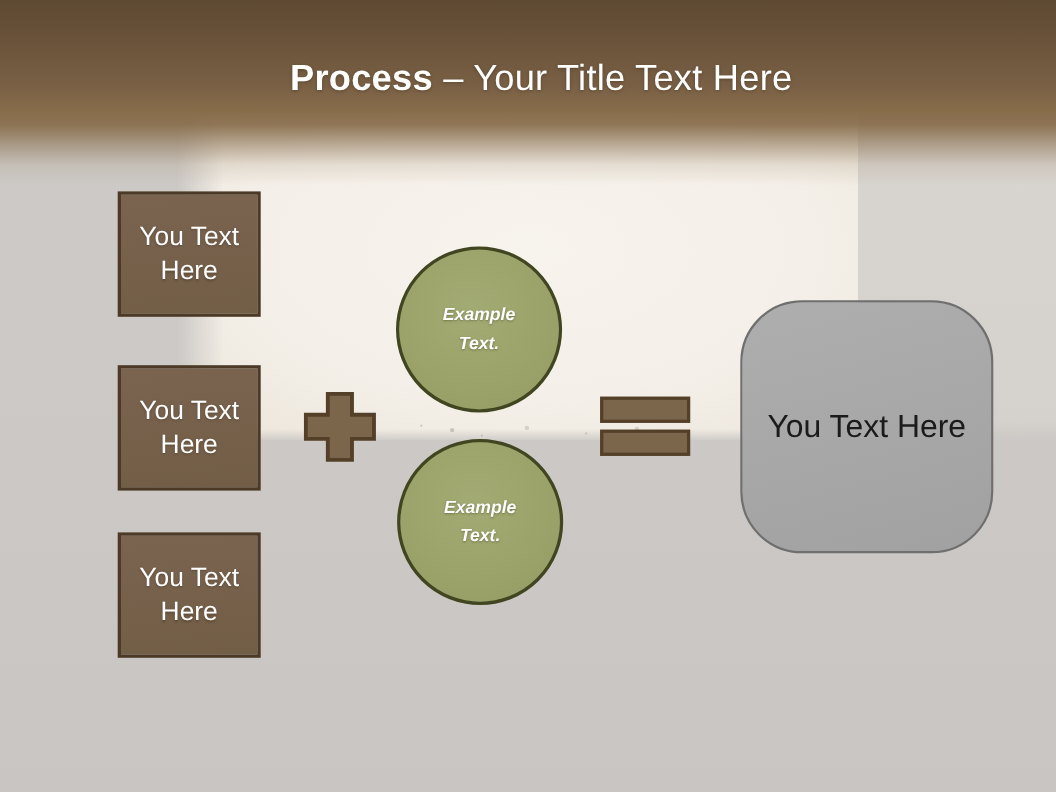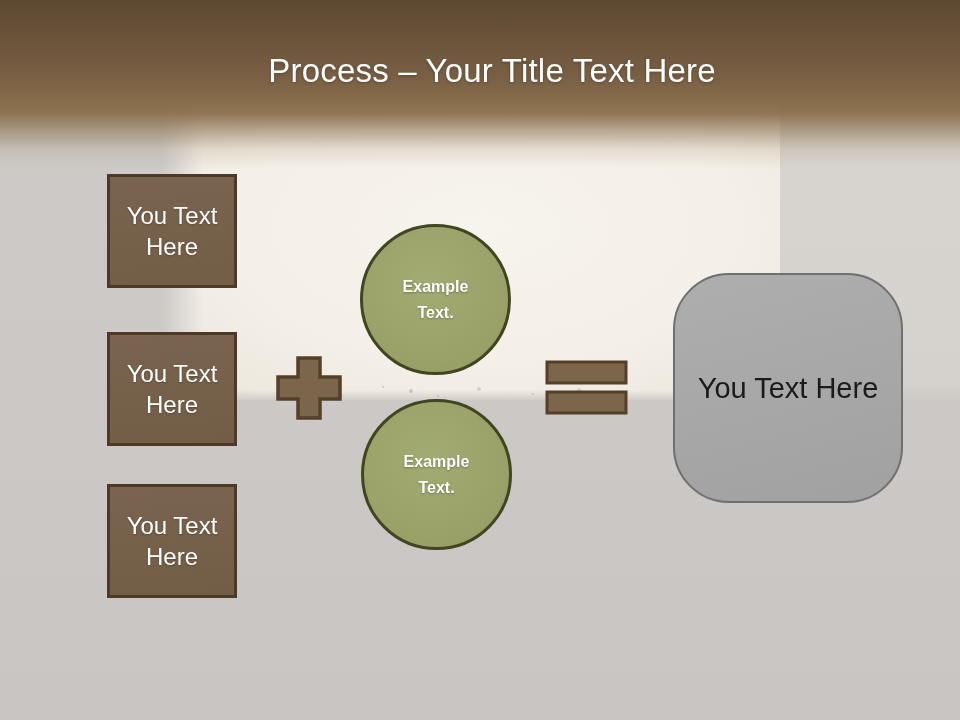--- a/index.html
+++ b/index.html
@@ -53,21 +53,21 @@
   .slide-title {
     position: absolute; left: 0; top: 52px; width: 960px;
     transform: translateX(12px);
     margin: 0;
     text-align: center;
     font-size: 33px; font-weight: normal;
     color: #ffffff;
     letter-spacing: 0.2px;
     text-shadow: 0 1px 3px rgba(40,25,10,0.35);
   }
-  .slide-title .bold { font-weight: normal; margin-top: 20px; }
+  .slide-title .bold { font-weight: bold; margin-top: 20px; }
 
   
   .input-box {
     position: absolute; left: 107px; width: 130px; height: 114px;
     box-sizing: border-box;
     background: linear-gradient(175deg, #7a6450, #725d46);
     border: 3px solid #4c3a27;
     display: flex; align-items: center; justify-content: center;
     text-align: center;
     color: #ffffff; font-size: 24px; line-height: 1.3;
@@ -83,21 +83,21 @@
   .equals-icon { position: absolute; left: 545px; top: 360px; }
 
   
   .example-circle {
     position: absolute; width: 151px; height: 151px;
     box-sizing: border-box; border-radius: 50%;
     background: radial-gradient(circle at 45% 38%, #a3ab74, #99a168 68%, #939b62 100%);
     border: 3px solid #414621;
     display: flex; align-items: center; justify-content: center;
     text-align: center;
-    color: #ffffff; font-size: 16px; font-weight: bold; 
+    color: #ffffff; font-size: 16px; font-weight: bold; font-style: italic;
     line-height: 1.6;
     text-shadow: 0 1px 2px rgba(55,60,25,0.45);
   }
   .example-circle .label { width: 84px; }
   .example-circle.c1 { left: 360px; top: 224px; }
   .example-circle.c2 { left: 361px; top: 399px; }
 
   
   .result-box {
     position: absolute; left: 673px; top: 273px; width: 230px; height: 230px;

